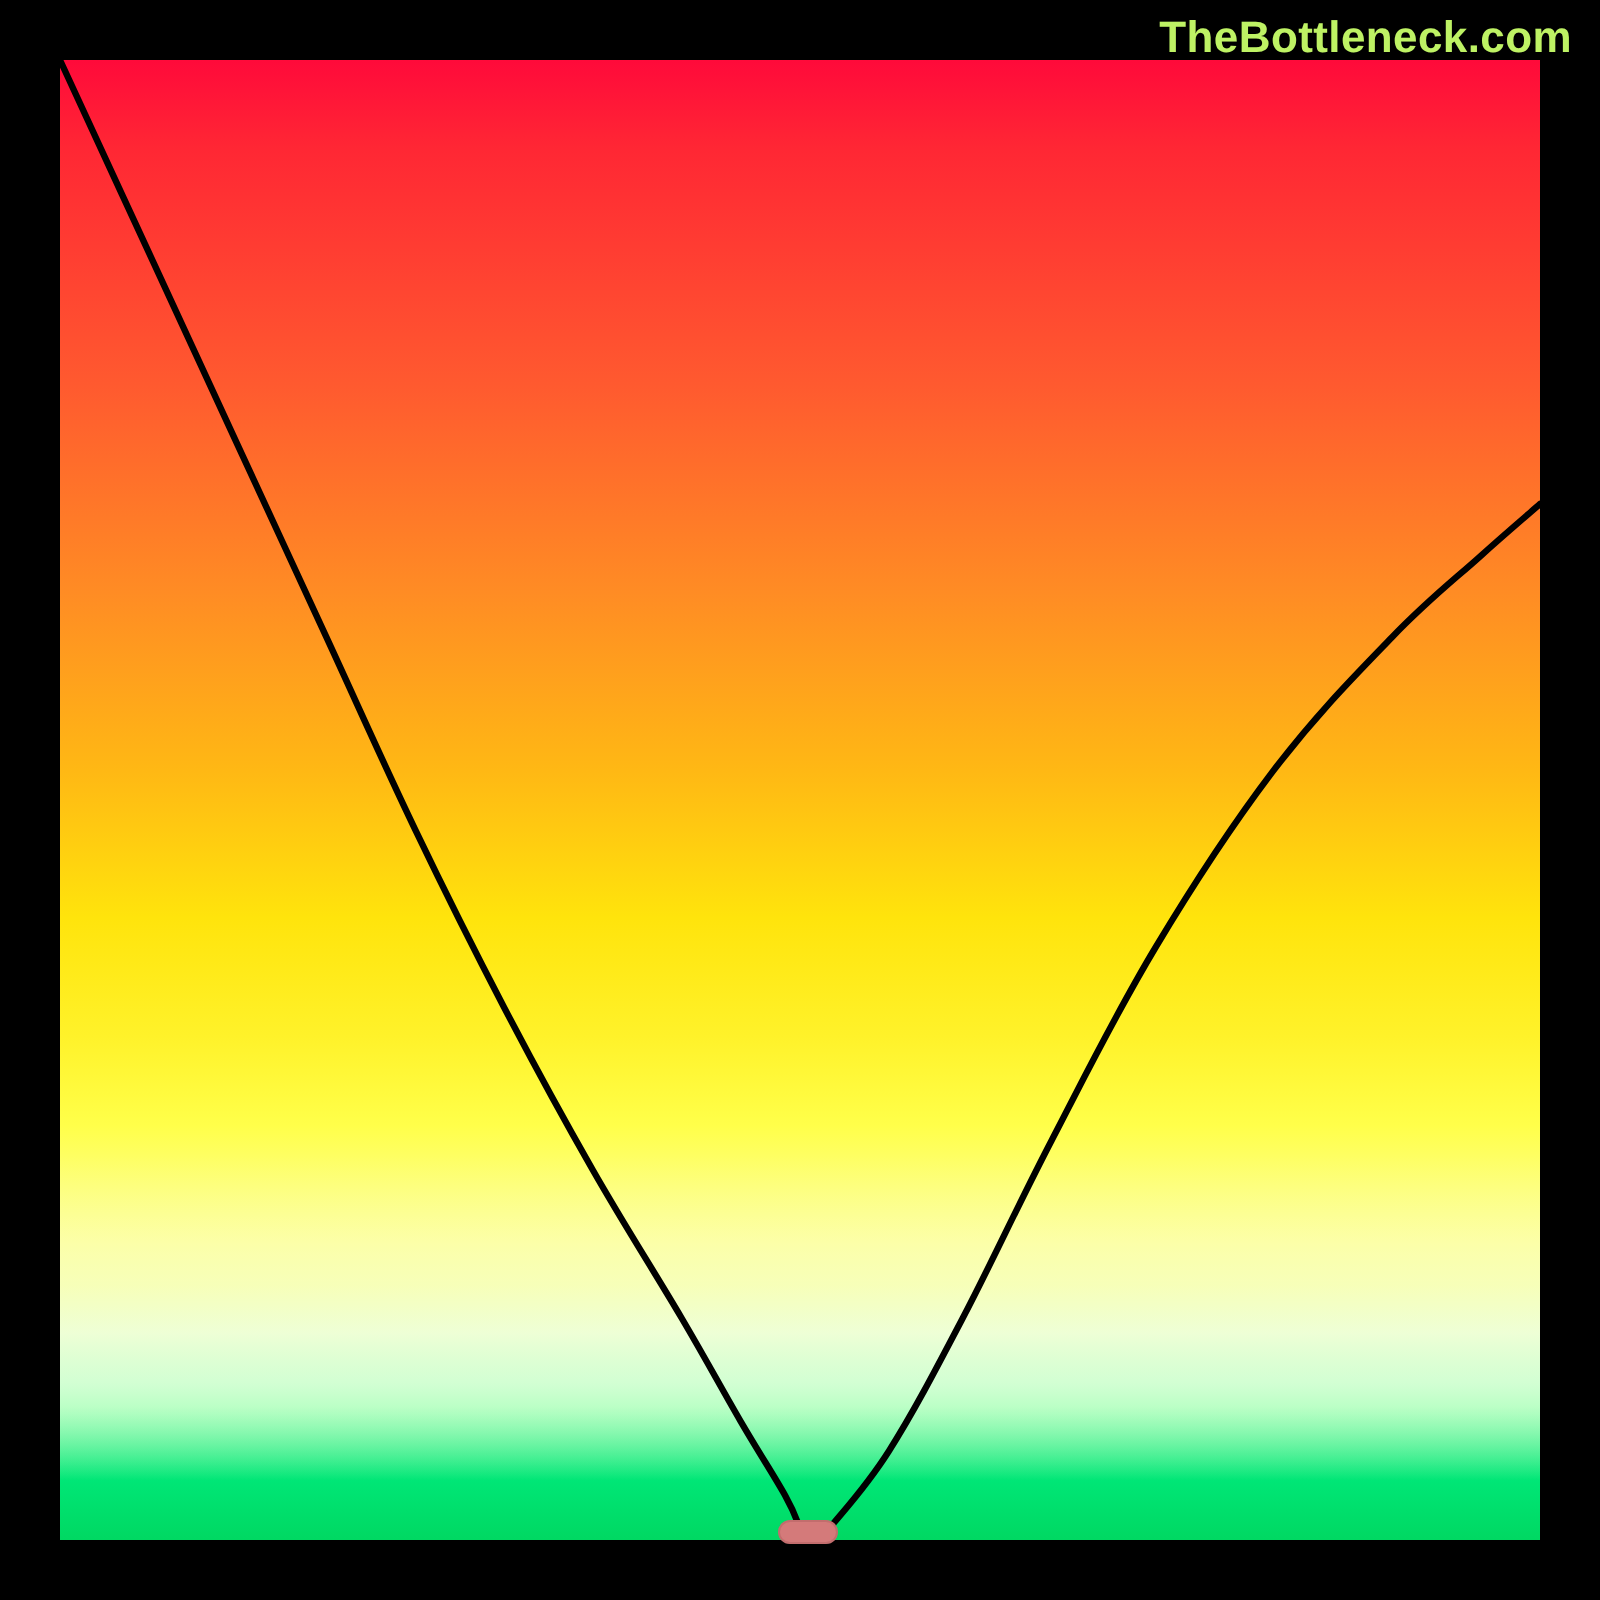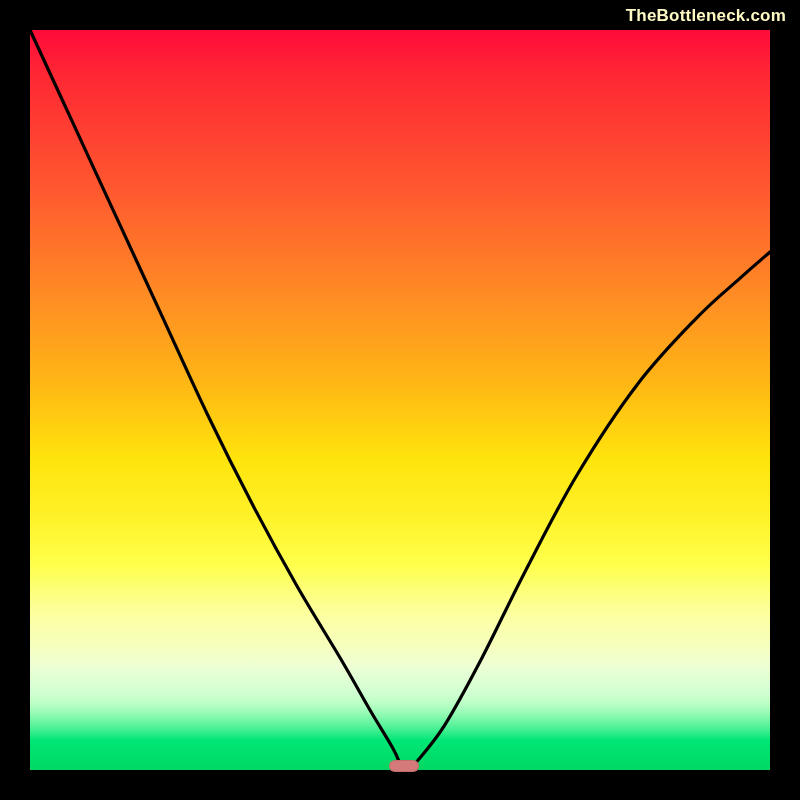--- a/index.html
+++ b/index.html
@@ -56,22 +56,22 @@
       rgba(240,255,230,0.5) 70%,
       rgba(200,255,210,0.0) 100%
     );
     pointer-events: none;
   }
 
   .watermark {
     position: absolute;
     top: 6px;
     right: 14px;
-    color: #fef9c3;
-    font-size: 17px;
+    color: #bef264;
+    font-size: 22px;
     font-weight: 600;
     letter-spacing: 0.2px;
     user-select: none;
   }
 
   svg.curve {
     position: absolute;
     left: 0; top: 0;
     width: 740px;
     height: 740px;

